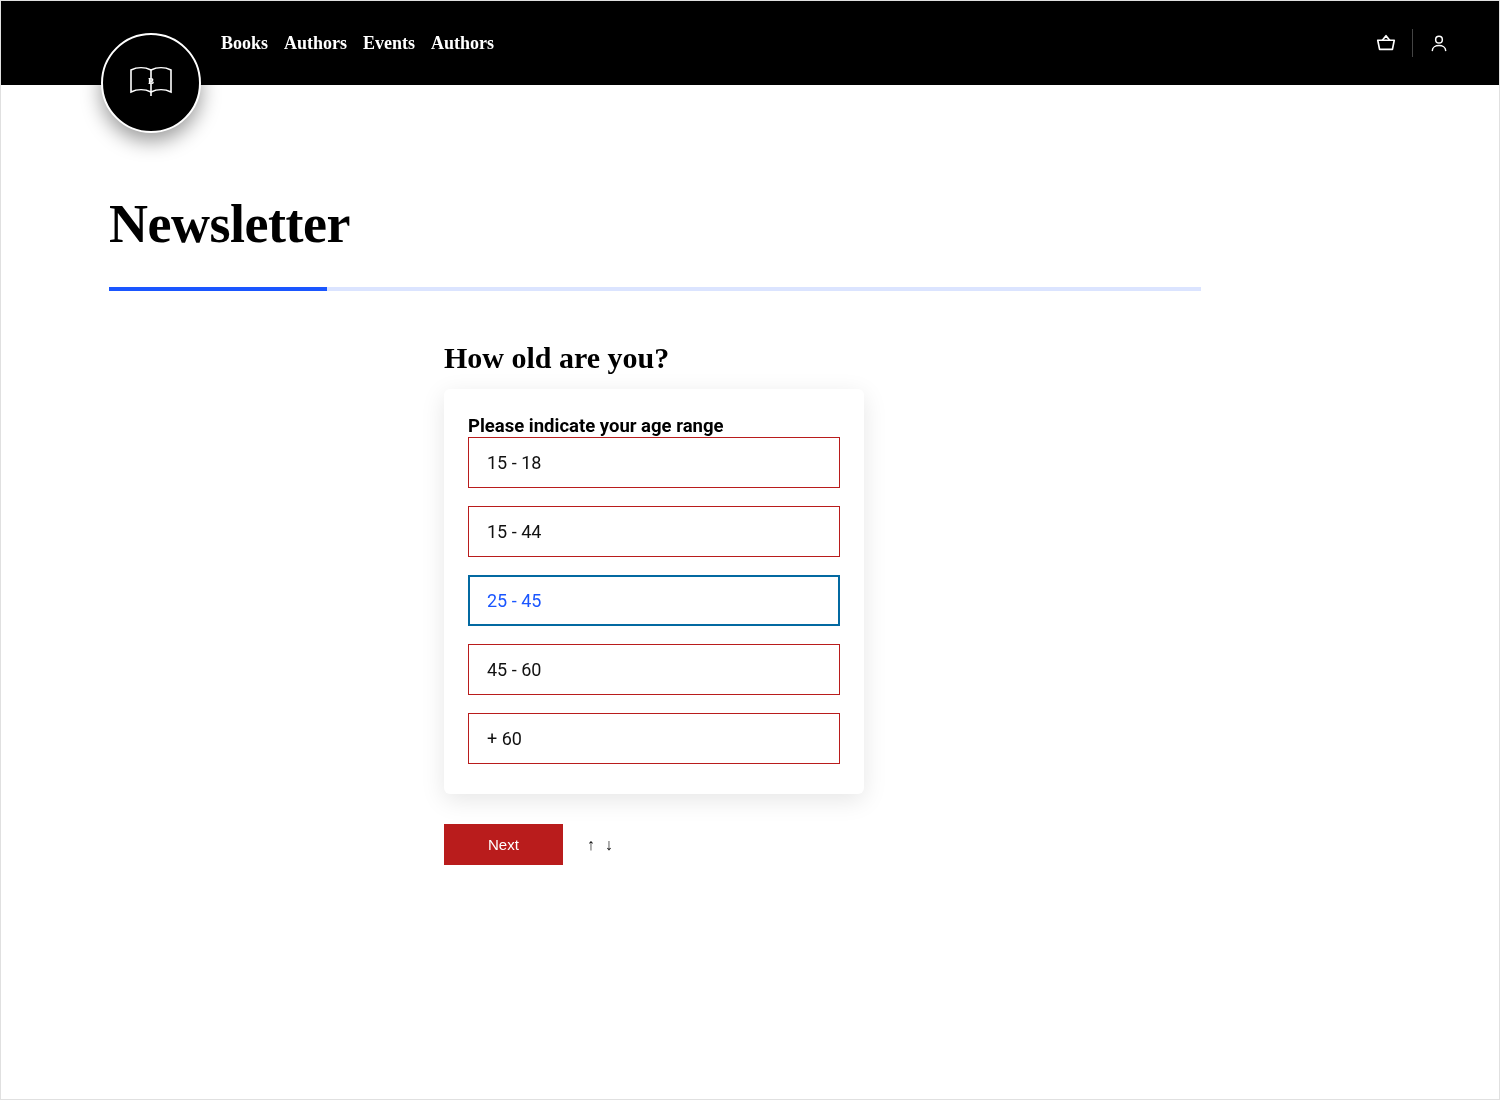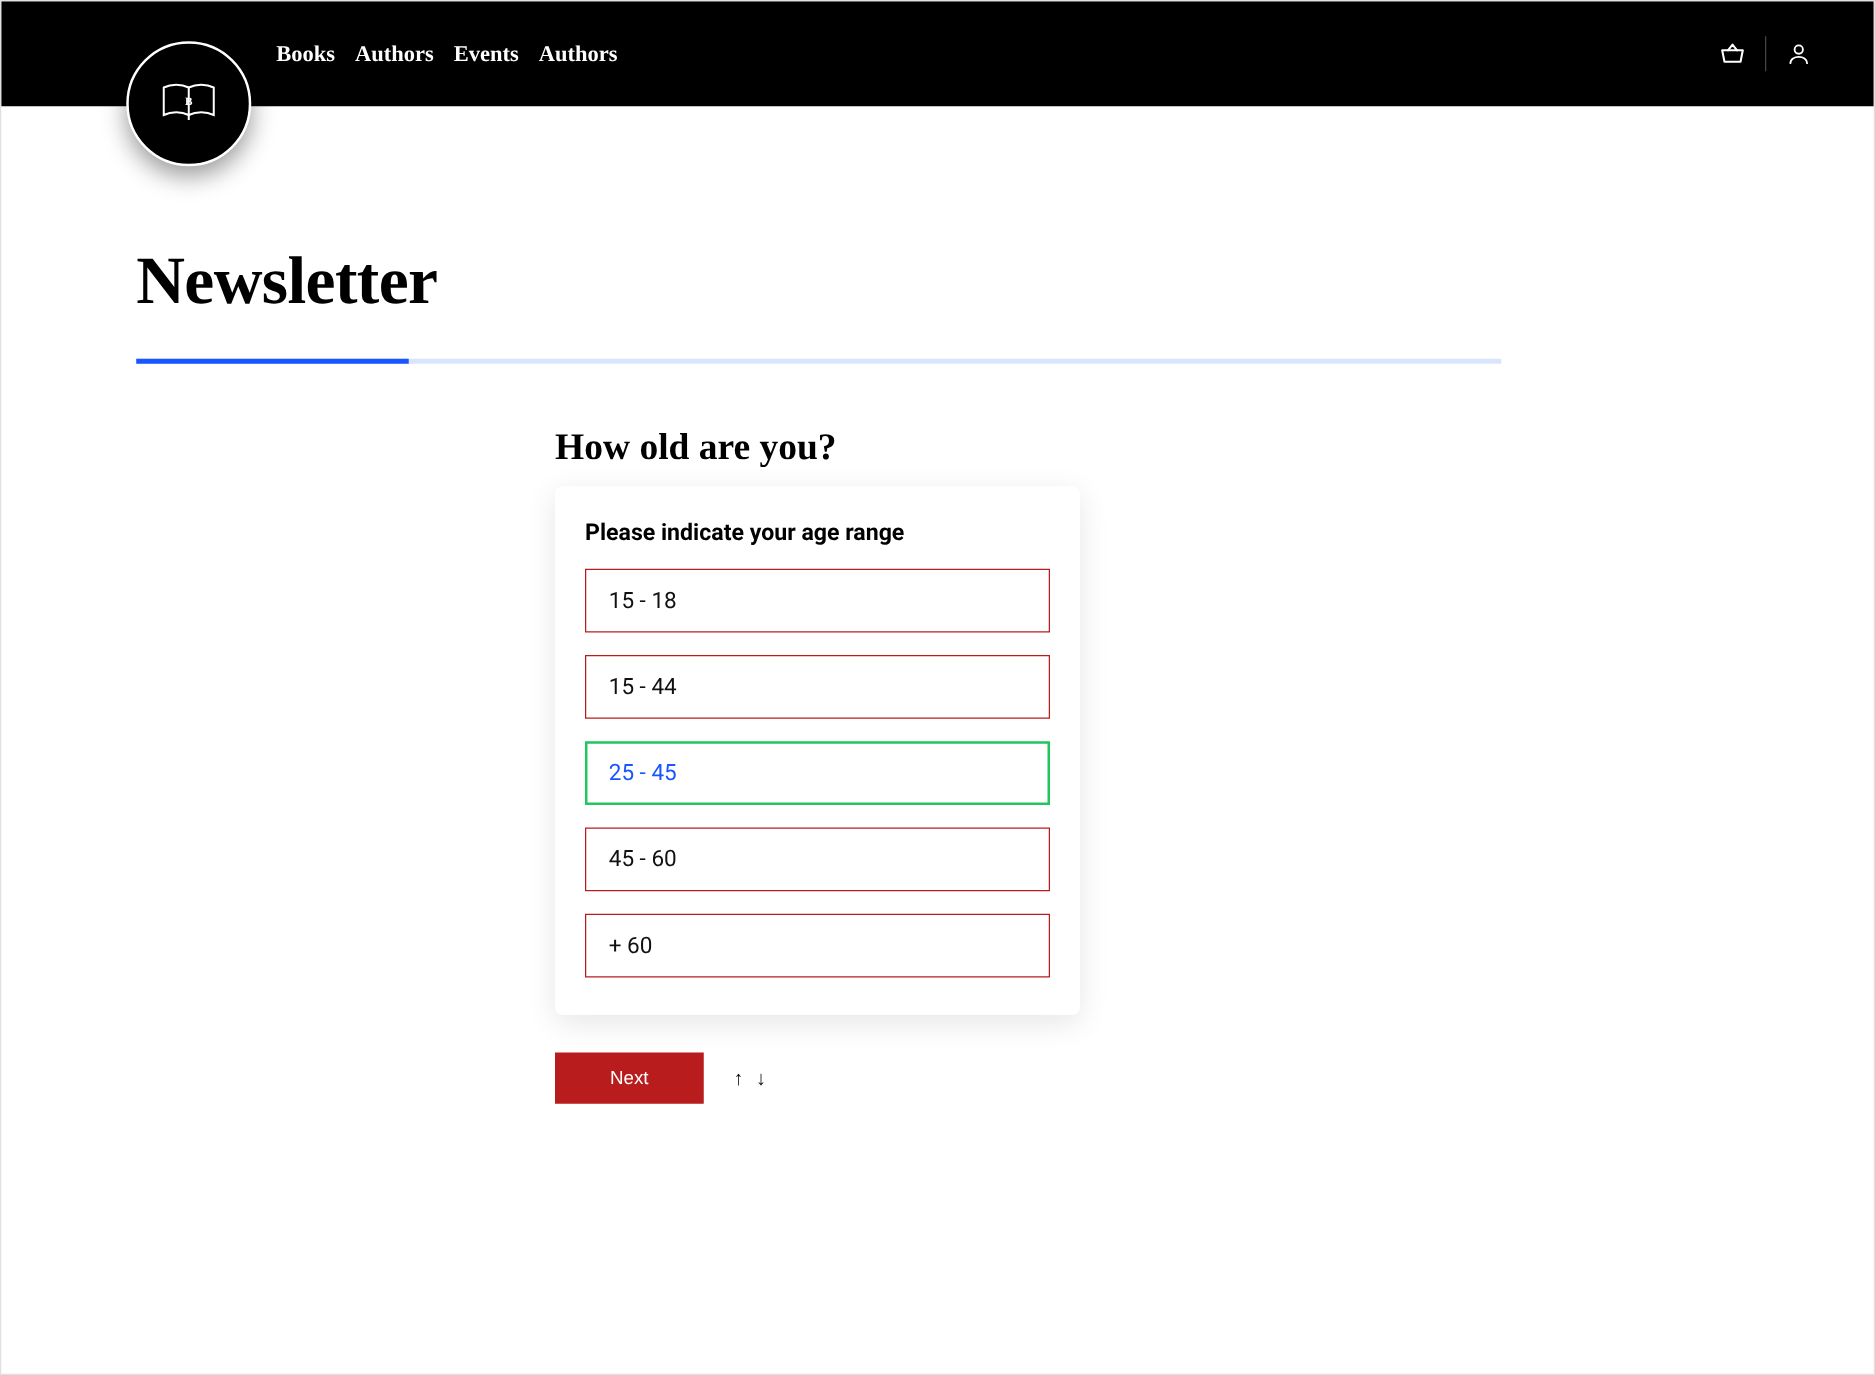--- a/index.html
+++ b/index.html
@@ -117,33 +117,32 @@
       background: #fff;
       border-radius: 6px;
       box-shadow: 0 6px 24px rgba(0,0,0,0.10);
       padding: 26px 24px 30px 24px;
       width: 420px;
       margin-bottom: 30px;
     }
     .card-heading {
       font-size: 18.5px;
       font-weight: 700;
-      margin-bottom: 18px;
     }
     .option {
       border: 1px solid #b91c1c;
       padding: 14px 18px;
       font-size: 18px;
       color: #111;
       cursor: pointer;
       margin-bottom: 18px;
     }
     .option:last-child { margin-bottom: 0; }
     .option.selected {
-      border: 2px solid #22c55e;
+      border: 2px solid #0369a1;
       color: #1a56ff;
       padding: 13px 17px;
     }
     .actions {
       display: flex;
       align-items: center;
       gap: 24px;
       margin-left: 0;
     }
     .next-btn {

